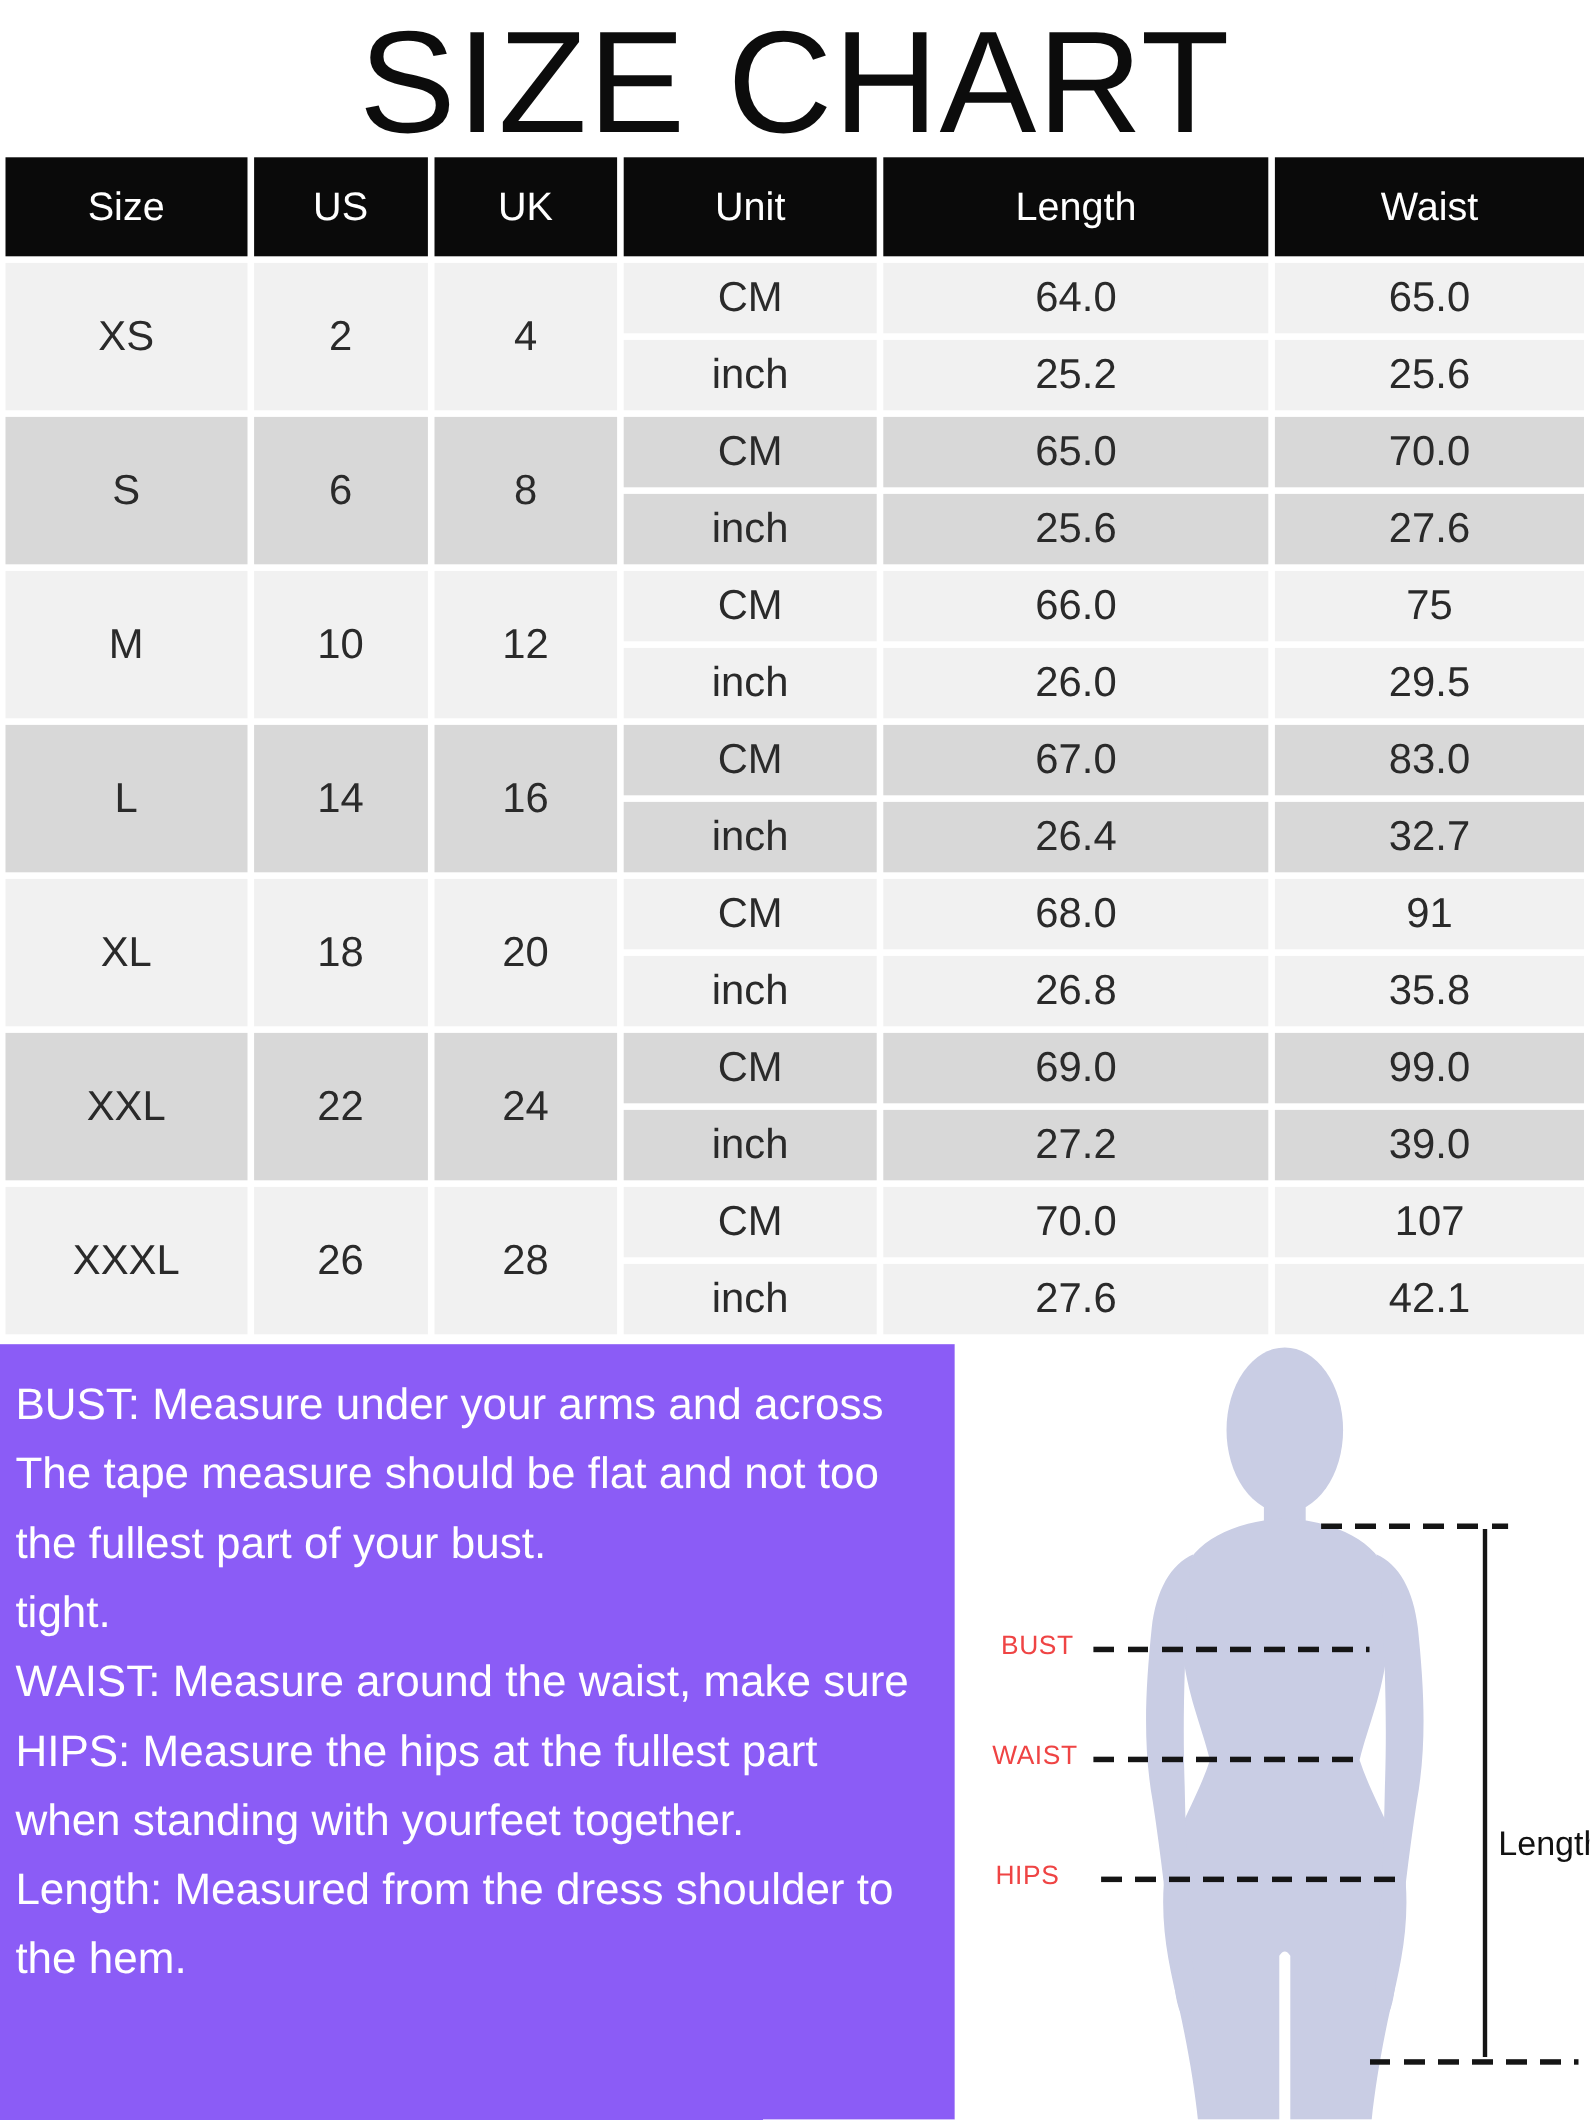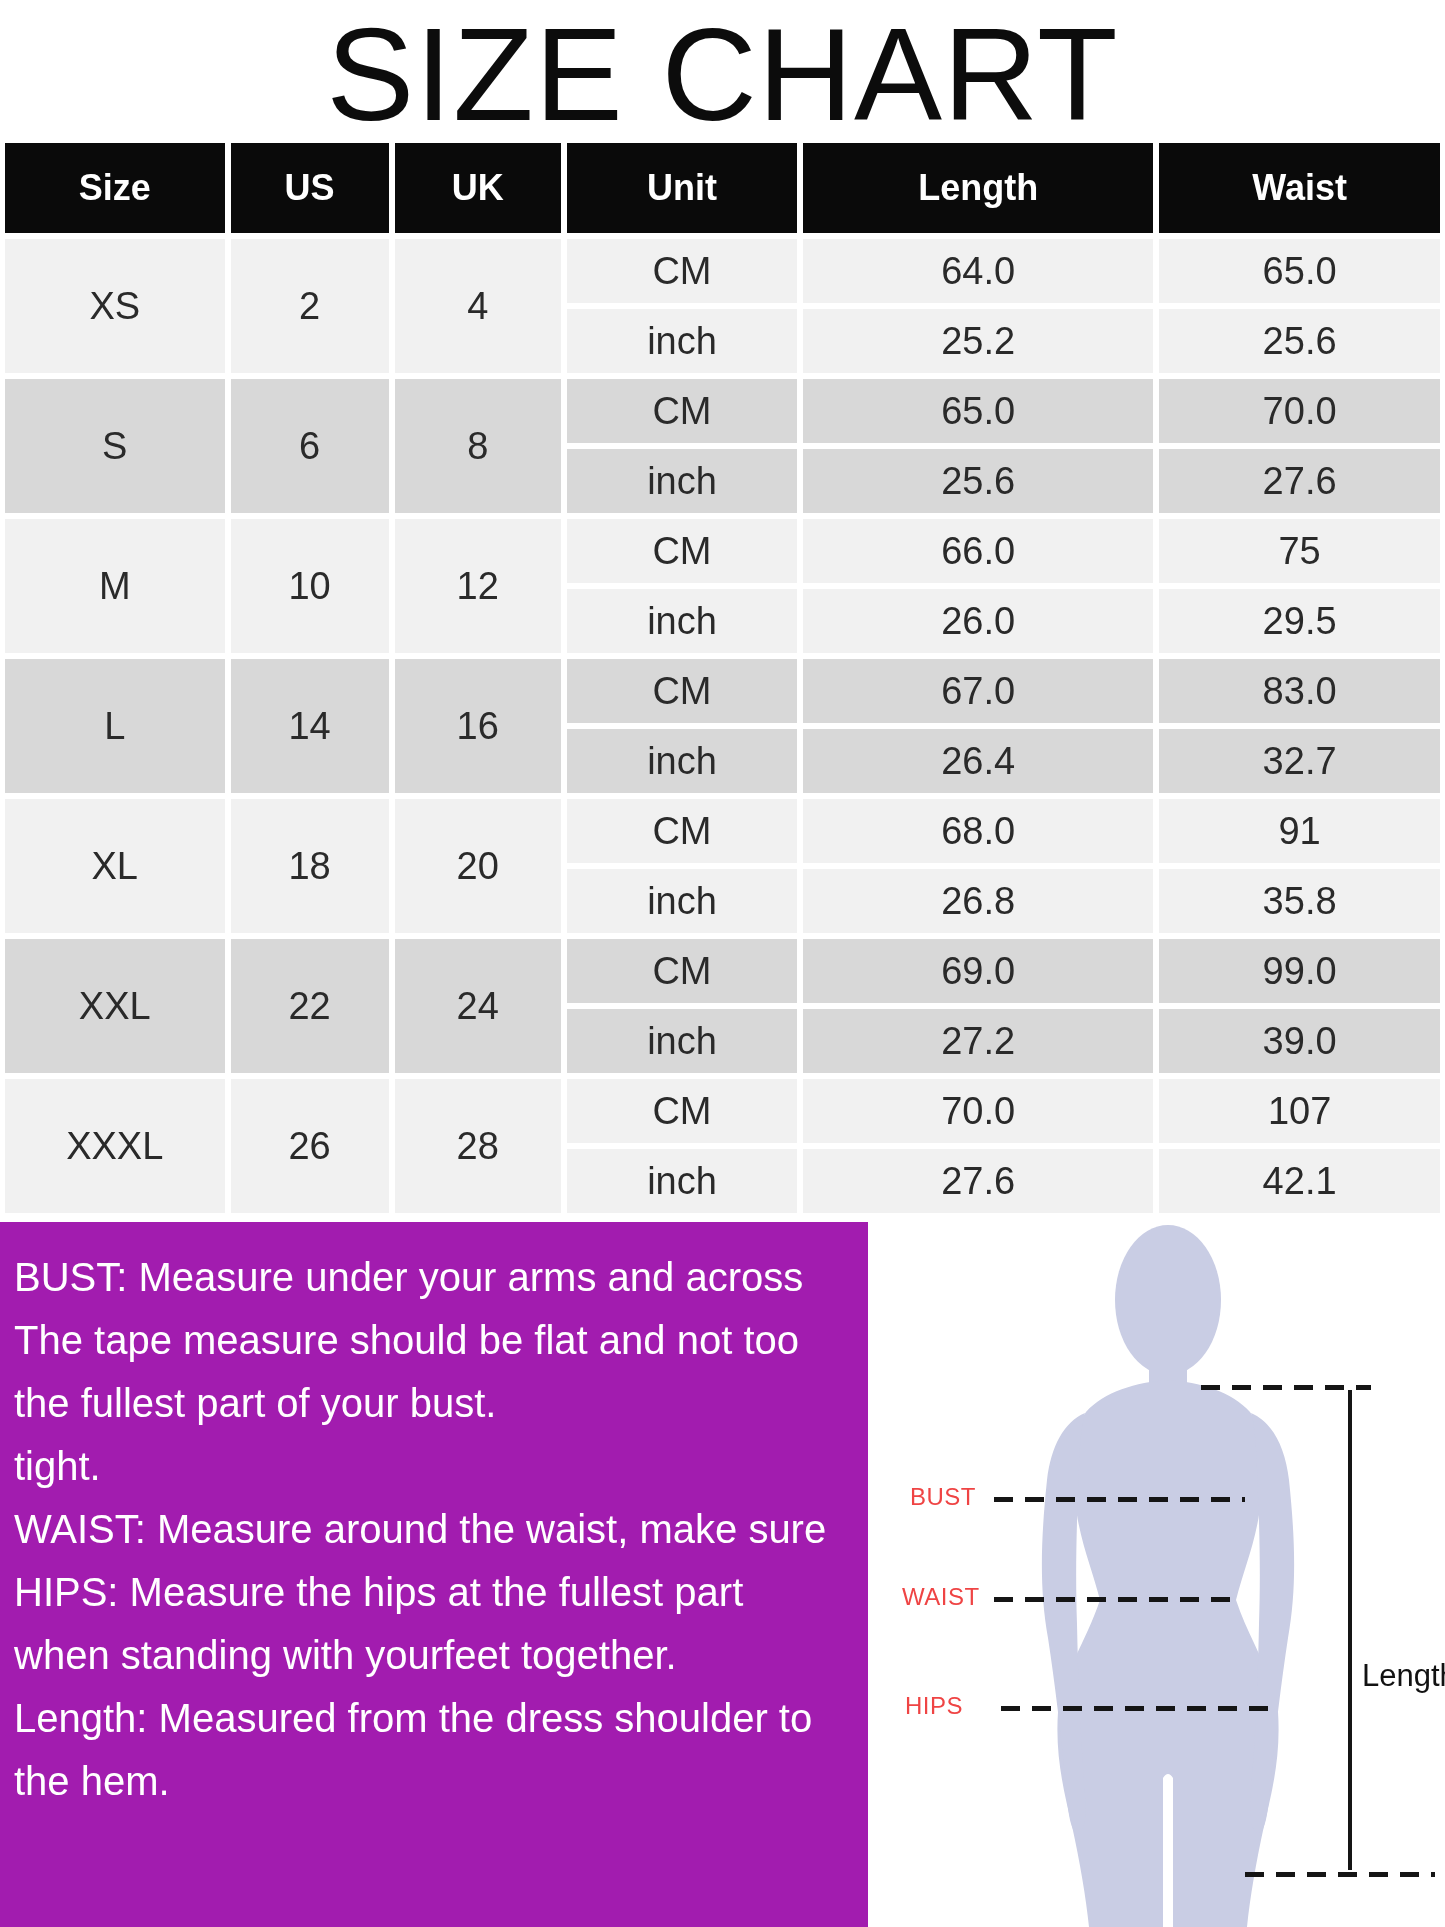--- a/index.html
+++ b/index.html
@@ -25,35 +25,35 @@
     grid-template-rows:90px repeat(14, 64px);
     gap:6px;
     background:#ffffff;
   }
   .cell{
     display:flex;align-items:center;justify-content:center;
     font-size:38px;color:#2a2a2a;
   }
   .hd{
     background:#0a0a0a;color:#ffffff;
-    font-size:36px;font-weight:700;
+    font-size:36px;font-weight:400;
   }
   .lt{background:#f1f1f1;}
   .dk{background:#d8d8d8;}
   .c1{grid-column:1}.c2{grid-column:2}.c3{grid-column:3}
   .c4{grid-column:4}.c5{grid-column:5}.c6{grid-column:6}
   
   .bottom{
     position:relative;
     width:1445px;height:705px;
     display:flex;
   }
   .instructions{
     width:868px;height:705px;
-    background:#a21caf;
+    background:#8b5cf6;
     box-sizing:border-box;
     padding:24px 0 4px 14px;
     overflow:hidden;
   }
   .instructions .line{
     color:#ffffff;
     font-size:40px;line-height:63px;
     white-space:nowrap;
   }
   .figure-area{

